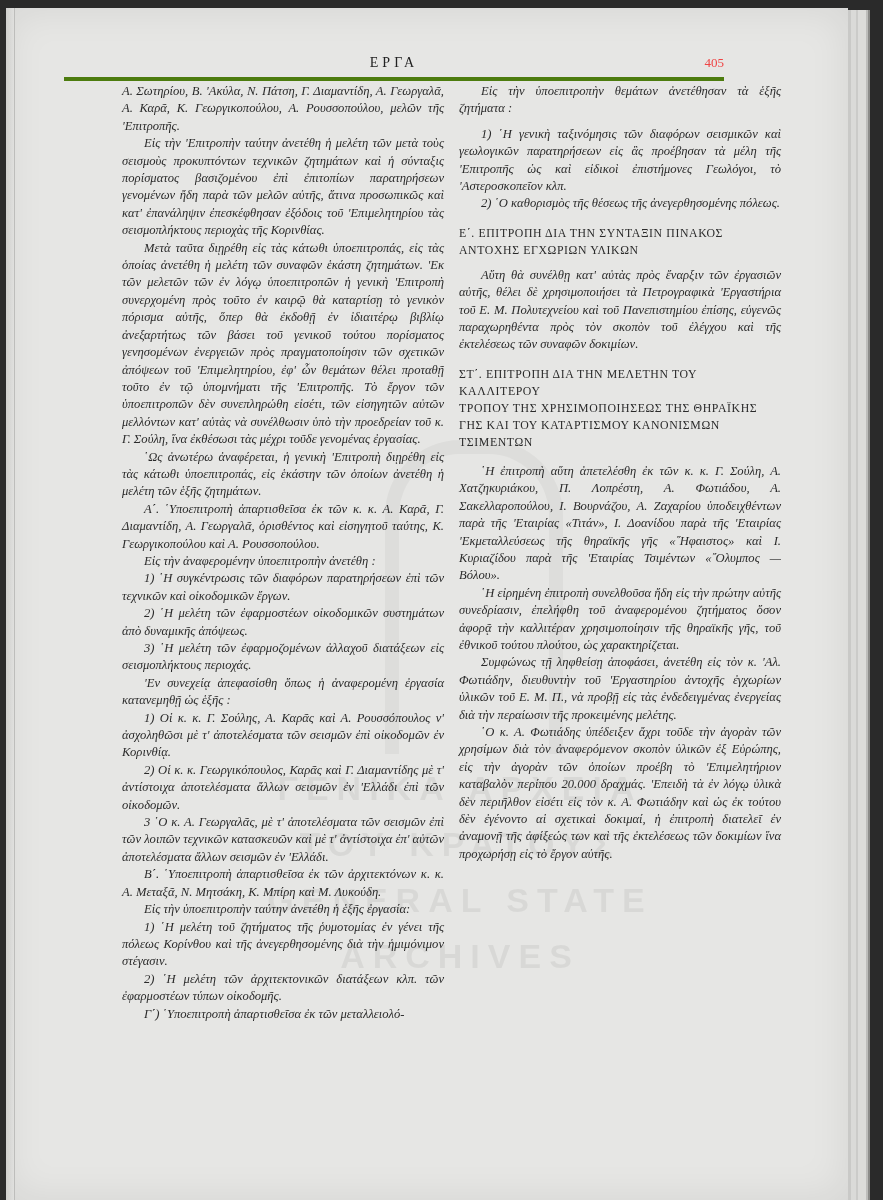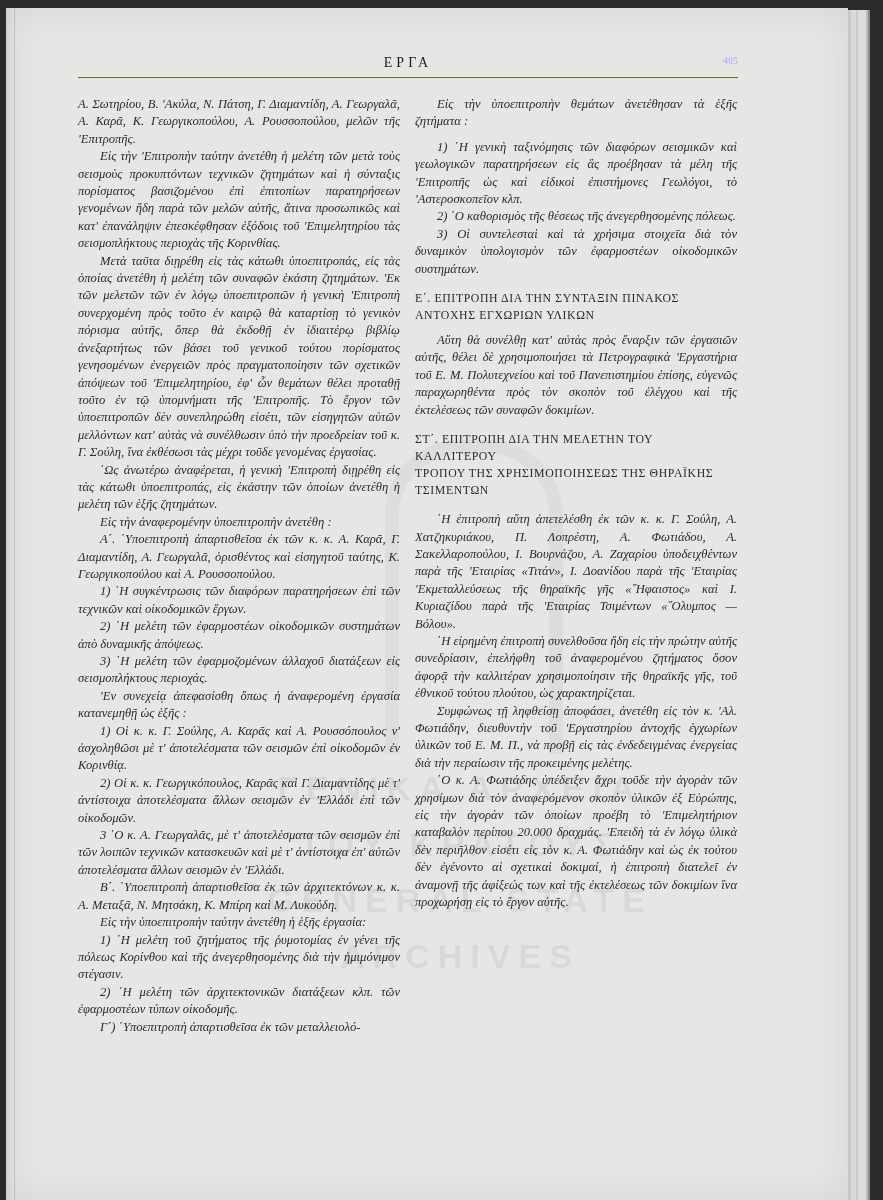--- a/index.html
+++ b/index.html
@@ -17,37 +17,37 @@
   .page-edge-left {
     position: absolute; left: 6px; top: 8px; width: 8px; height: 1192px;
     background: linear-gradient(90deg, #cfcfcd, #e0e0de);
     border-right: 1px solid #bdbdbb;
   }
   .page-edge-right {
     position: absolute; left: 848px; top: 10px; width: 22px; height: 1190px;
     background: linear-gradient(90deg, #c9c9c7 0 3px, #dadad8 3px 8px, #cbcbc9 8px 10px, #dcdcda 10px 18px, #bdbdbb 18px 20px, #8c8c8a 20px);
   }
   .running-head {
-    position: absolute; left: 78px; top: 55px; width: 660px; height: 22px;
-    border-bottom: 1px solid #4d7c0f;
+    position: absolute; left: 64px; top: 55px; width: 660px; height: 22px;
+    border-bottom: 4px solid #4d7c0f;
   }
   .journal-title {
     position: absolute; left: 0; right: 0; top: 0; text-align: center;
     font-family: "Liberation Serif", serif; font-size: 14px; letter-spacing: 4px; color: #222;
   }
   .page-number {
-    position: absolute; right: 0; top: 0; font-size: 10px; color: #c4b5fd;
+    position: absolute; right: 0; top: 0; font-size: 13px; color: #ef4444;
     font-family: "Liberation Serif", serif;
-    font-weight: bold;
   }
   .col {
-    position: absolute; top: 96px; width: 322px;
+    position: absolute; top: 83px; width: 322px;
     font-family: "Liberation Serif", serif; font-style: italic;
     font-size: 12.6px; line-height: 17.4px; color: #2a2a2a;
     text-align: justify;
+    margin-left: 44px;
   }
   .col-left { left: 78px; }
   .col-right { left: 415px; }
   .col p { margin: 0; text-indent: 22px; }
   .col p.noindent { text-indent: 0; }
   .col p.item { text-indent: 22px; }
   .heading {
     font-style: normal; text-align: left; text-indent: 0 !important;
     font-family: "Liberation Serif", serif; font-size: 11.8px; letter-spacing: 0.6px;
     line-height: 17px; color: #2a2a2a;
@@ -81,49 +81,49 @@
 <div class="running-head">
   <div class="journal-title">ΕΡΓΑ</div>
   <div class="page-number">405</div>
 </div>
 
 <div class="col col-left">
   <p class="noindent">Α. Σωτηρίου, Β. 'Ακύλα, Ν. Πάτση, Γ. Διαμαντίδη, Α. Γεωργαλᾶ, Α. Καρᾶ, Κ. Γεωργικοπούλου, Α. Ρουσσοπούλου, μελῶν τῆς 'Επιτροπῆς.</p>
   <p>Εἰς τὴν 'Επιτροπὴν ταύτην ἀνετέθη ἡ μελέτη τῶν μετὰ τοὺς σεισμοὺς προκυπτόντων τεχνικῶν ζητημάτων καὶ ἡ σύνταξις πορίσματος βασιζομένου ἐπὶ ἐπιτοπίων παρατηρήσεων γενομένων ἤδη παρὰ τῶν μελῶν αὐτῆς, ἅτινα προσωπικῶς καὶ κατ' ἐπανάληψιν ἐπεσκέφθησαν ἐξόδοις τοῦ 'Επιμελητηρίου τὰς σεισμοπλήκτους περιοχὰς τῆς Κορινθίας.</p>
   <p>Μετὰ ταῦτα διῃρέθη εἰς τὰς κάτωθι ὑποεπιτροπάς, εἰς τὰς ὁποίας ἀνετέθη ἡ μελέτη τῶν συναφῶν ἑκάστη ζητημάτων. 'Εκ τῶν μελετῶν τῶν ἐν λόγῳ ὑποεπιτροπῶν ἡ γενικὴ 'Επιτροπὴ συνερχομένη πρὸς τοῦτο ἐν καιρῷ θὰ καταρτίσῃ τὸ γενικὸν πόρισμα αὐτῆς, ὅπερ θὰ ἐκδοθῇ ἐν ἰδιαιτέρῳ βιβλίῳ ἀνεξαρτήτως τῶν βάσει τοῦ γενικοῦ τούτου πορίσματος γενησομένων ἐνεργειῶν πρὸς πραγματοποίησιν τῶν σχετικῶν ἀπόψεων τοῦ 'Επιμελητηρίου, ἐφ' ὧν θεμάτων θέλει προταθῇ τοῦτο ἐν τῷ ὑπομνήματι τῆς 'Επιτροπῆς. Τὸ ἔργον τῶν ὑποεπιτροπῶν δὲν συνεπληρώθη εἰσέτι, τῶν εἰσηγητῶν αὐτῶν μελλόντων κατ' αὐτὰς νὰ συνέλθωσιν ὑπὸ τὴν προεδρείαν τοῦ κ. Γ. Σούλη, ἵνα ἐκθέσωσι τὰς μέχρι τοῦδε γενομένας ἐργασίας.</p>
   <p>῾Ως ἀνωτέρω ἀναφέρεται, ἡ γενικὴ 'Επιτροπὴ διῃρέθη εἰς τὰς κάτωθι ὑποεπιτροπάς, εἰς ἑκάστην τῶν ὁποίων ἀνετέθη ἡ μελέτη τῶν ἑξῆς ζητημάτων.</p>
+  <p>Α΄. ῾Υποεπιτροπὴ ἀπαρτισθεῖσα ἐκ τῶν κ. κ. Α. Καρᾶ, Γ. Διαμαντίδη, Α. Γεωργαλᾶ, ὁρισθέντος καὶ εἰσηγητοῦ ταύτης, Κ. Γεωργικοπούλου καὶ Α. Ρουσσοπούλου.</p>
   <p>Εἰς τὴν ἀναφερομένην ὑποεπιτροπὴν ἀνετέθη :</p>
-  <p>Α΄. ῾Υποεπιτροπὴ ἀπαρτισθεῖσα ἐκ τῶν κ. κ. Α. Καρᾶ, Γ. Διαμαντίδη, Α. Γεωργαλᾶ, ὁρισθέντος καὶ εἰσηγητοῦ ταύτης, Κ. Γεωργικοπούλου καὶ Α. Ρουσσοπούλου.</p>
   <p class="item">1) ῾Η συγκέντρωσις τῶν διαφόρων παρατηρήσεων ἐπὶ τῶν τεχνικῶν καὶ οἰκοδομικῶν ἔργων.</p>
   <p class="item">2) ῾Η μελέτη τῶν ἐφαρμοστέων οἰκοδομικῶν συστημάτων ἀπὸ δυναμικῆς ἀπόψεως.</p>
   <p class="item">3) ῾Η μελέτη τῶν ἐφαρμοζομένων ἀλλαχοῦ διατάξεων εἰς σεισμοπλήκτους περιοχάς.</p>
   <p>'Εν συνεχείᾳ ἀπεφασίσθη ὅπως ἡ ἀναφερομένη ἐργασία κατανεμηθῇ ὡς ἑξῆς :</p>
   <p class="item">1) Οἱ κ. κ. Γ. Σούλης, Α. Καρᾶς καὶ Α. Ρουσσόπουλος ν' ἀσχοληθῶσι μὲ τ' ἀποτελέσματα τῶν σεισμῶν ἐπὶ οἰκοδομῶν ἐν Κορινθίᾳ.</p>
   <p class="item">2) Οἱ κ. κ. Γεωργικόπουλος, Καρᾶς καὶ Γ. Διαμαντίδης μὲ τ' ἀντίστοιχα ἀποτελέσματα ἄλλων σεισμῶν ἐν 'Ελλάδι ἐπὶ τῶν οἰκοδομῶν.</p>
   <p class="item">3 ῾Ο κ. Α. Γεωργαλᾶς, μὲ τ' ἀποτελέσματα τῶν σεισμῶν ἐπὶ τῶν λοιπῶν τεχνικῶν κατασκευῶν καὶ μὲ τ' ἀντίστοιχα ἐπ' αὐτῶν ἀποτελέσματα ἄλλων σεισμῶν ἐν 'Ελλάδι.</p>
   <p>Β΄. ῾Υποεπιτροπὴ ἀπαρτισθεῖσα ἐκ τῶν ἀρχιτεκτόνων κ. κ. Α. Μεταξᾶ, Ν. Μητσάκη, Κ. Μπίρη καὶ Μ. Λυκούδη.</p>
   <p>Εἰς τὴν ὑποεπιτροπὴν ταύτην ἀνετέθη ἡ ἑξῆς ἐργασία:</p>
   <p class="item">1) ῾Η μελέτη τοῦ ζητήματος τῆς ῥυμοτομίας ἐν γένει τῆς πόλεως Κορίνθου καὶ τῆς ἀνεγερθησομένης διὰ τὴν ἡμιμόνιμον στέγασιν.</p>
   <p class="item">2) ῾Η μελέτη τῶν ἀρχιτεκτονικῶν διατάξεων κλπ. τῶν ἐφαρμοστέων τύπων οἰκοδομῆς.</p>
   <p>Γ΄) ῾Υποεπιτροπὴ ἀπαρτισθεῖσα ἐκ τῶν μεταλλειολό-</p>
 </div>
 
 <div class="col col-right">
   <p>Εἰς τὴν ὑποεπιτροπὴν θεμάτων ἀνετέθησαν τὰ ἑξῆς ζητήματα :</p>
   <div class="gap-s"></div>
   <p class="item">1) ῾Η γενικὴ ταξινόμησις τῶν διαφόρων σεισμικῶν καὶ γεωλογικῶν παρατηρήσεων εἰς ἃς προέβησαν τὰ μέλη τῆς 'Επιτροπῆς ὡς καὶ εἰδικοὶ ἐπιστήμονες Γεωλόγοι, τὸ 'Αστεροσκοπεῖον κλπ.</p>
   <p class="item">2) ῾Ο καθορισμὸς τῆς θέσεως τῆς ἀνεγερθησομένης πόλεως.</p>
-  <p class="item">3) Οἱ συντελεσταὶ καὶ τὰ χρήσιμα στοιχεῖα διὰ τὸν δυναμικὸν ὑπολογισμὸν τῶν ἐφαρμοστέων οἰκοδομικῶν συστημάτων.</p>
   <div class="gap-m"></div>
   <p class="heading">Ε΄. ΕΠΙΤΡΟΠΗ ΔΙΑ ΤΗΝ ΣΥΝΤΑΞΙΝ ΠΙΝΑΚΟΣ</p>
   <p class="heading">ΑΝΤΟΧΗΣ ΕΓΧΩΡΙΩΝ ΥΛΙΚΩΝ</p>
   <div class="gap-s"></div>
   <p>Αὕτη θὰ συνέλθῃ κατ' αὐτὰς πρὸς ἔναρξιν τῶν ἐργασιῶν αὐτῆς, θέλει δὲ χρησιμοποιήσει τὰ Πετρογραφικὰ 'Εργαστήρια τοῦ Ε. Μ. Πολυτεχνείου καὶ τοῦ Πανεπιστημίου ἐπίσης, εὐγενῶς παραχωρηθέντα πρὸς τὸν σκοπὸν τοῦ ἐλέγχου καὶ τῆς ἐκτελέσεως τῶν συναφῶν δοκιμίων.</p>
   <div class="gap-m"></div>
   <p class="heading">ΣΤ΄. ΕΠΙΤΡΟΠΗ ΔΙΑ ΤΗΝ ΜΕΛΕΤΗΝ ΤΟΥ ΚΑΛΛΙΤΕΡΟΥ</p>
   <p class="heading">ΤΡΟΠΟΥ ΤΗΣ ΧΡΗΣΙΜΟΠΟΙΗΣΕΩΣ ΤΗΣ ΘΗΡΑΪΚΗΣ</p>
+  <p class="heading">ΓΗΣ ΚΑΙ ΤΟΥ ΚΑΤΑΡΤΙΣΜΟΥ ΚΑΝΟΝΙΣΜΩΝ</p>
   <p class="heading">ΤΣΙΜΕΝΤΩΝ</p>
   <div class="gap-m"></div>
   <p>῾Η ἐπιτροπὴ αὕτη ἀπετελέσθη ἐκ τῶν κ. κ. Γ. Σούλη, Α. Χατζηκυριάκου, Π. Λοπρέστη, Α. Φωτιάδου, Α. Σακελλαροπούλου, Ι. Βουρνάζου, Α. Ζαχαρίου ὑποδειχθέντων παρὰ τῆς 'Εταιρίας «Τιτάν», Ι. Δοανίδου παρὰ τῆς 'Εταιρίας 'Εκμεταλλεύσεως τῆς θηραϊκῆς γῆς «῞Ηφαιστος» καὶ Ι. Κυριαζίδου παρὰ τῆς 'Εταιρίας Τσιμέντων «῎Ολυμπος — Βόλου».</p>
   <p>῾Η εἰρημένη ἐπιτροπὴ συνελθοῦσα ἤδη εἰς τὴν πρώτην αὐτῆς συνεδρίασιν, ἐπελήφθη τοῦ ἀναφερομένου ζητήματος ὅσον ἀφορᾷ τὴν καλλιτέραν χρησιμοποίησιν τῆς θηραϊκῆς γῆς, τοῦ ἐθνικοῦ τούτου πλούτου, ὡς χαρακτηρίζεται.</p>
   <p>Συμφώνως τῇ ληφθείσῃ ἀποφάσει, ἀνετέθη εἰς τὸν κ. 'Αλ. Φωτιάδην, διευθυντὴν τοῦ 'Εργαστηρίου ἀντοχῆς ἐγχωρίων ὑλικῶν τοῦ Ε. Μ. Π., νὰ προβῇ εἰς τὰς ἐνδεδειγμένας ἐνεργείας διὰ τὴν περαίωσιν τῆς προκειμένης μελέτης.</p>
   <p>῾Ο κ. Α. Φωτιάδης ὑπέδειξεν ἄχρι τοῦδε τὴν ἀγορὰν τῶν χρησίμων διὰ τὸν ἀναφερόμενον σκοπὸν ὑλικῶν ἐξ Εὐρώπης, εἰς τὴν ἀγορὰν τῶν ὁποίων προέβη τὸ 'Επιμελητήριον καταβαλὸν περίπου 20.000 δραχμάς. 'Επειδὴ τὰ ἐν λόγῳ ὑλικὰ δὲν περιῆλθον εἰσέτι εἰς τὸν κ. Α. Φωτιάδην καὶ ὡς ἐκ τούτου δὲν ἐγένοντο αἱ σχετικαὶ δοκιμαί, ἡ ἐπιτροπὴ διατελεῖ ἐν ἀναμονῇ τῆς ἀφίξεώς των καὶ τῆς ἐκτελέσεως τῶν δοκιμίων ἵνα προχωρήσῃ εἰς τὸ ἔργον αὐτῆς.</p>
 </div>
 
 </body></html>

